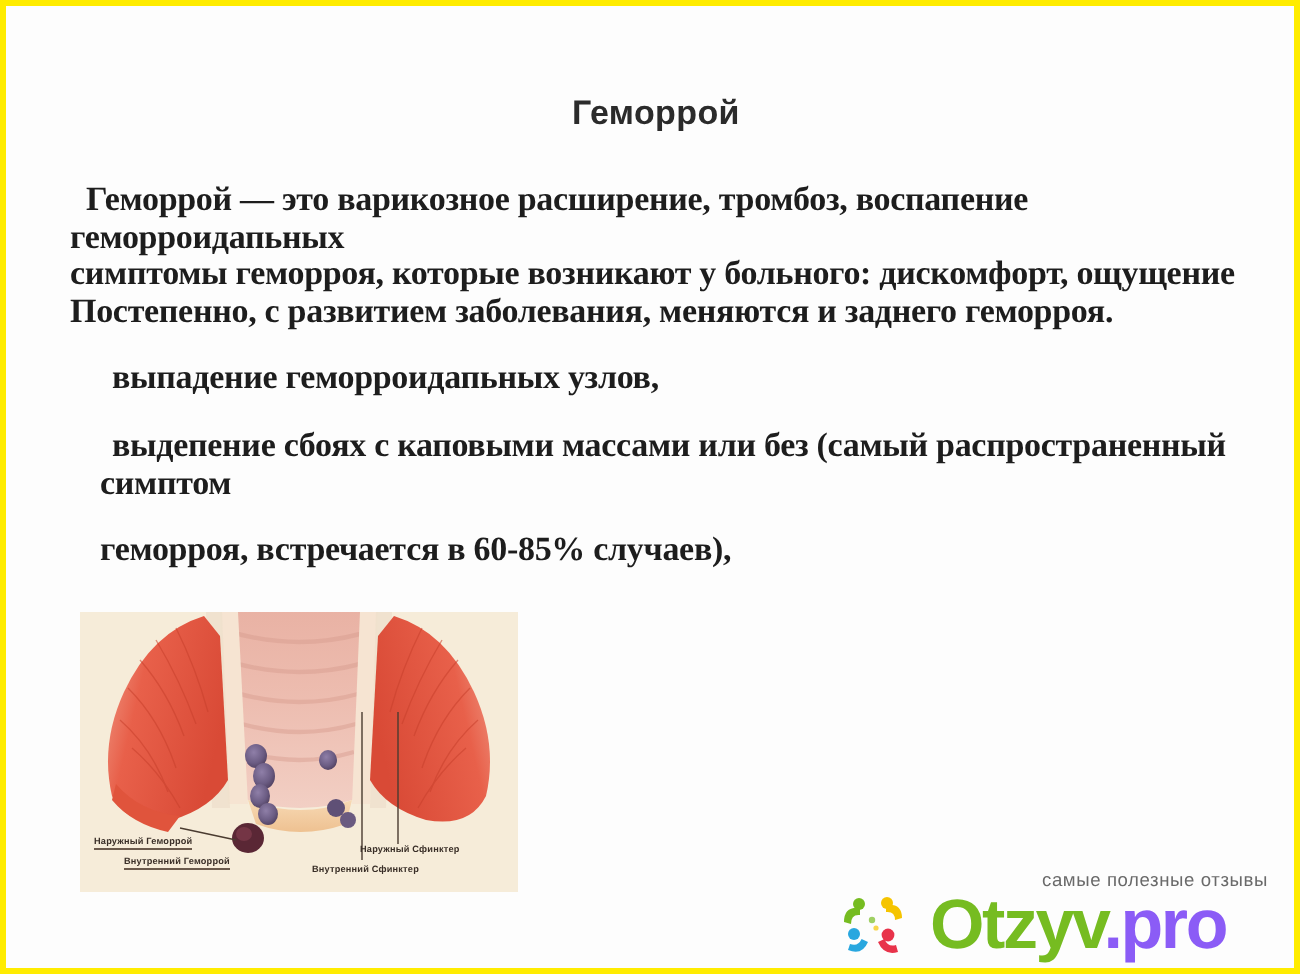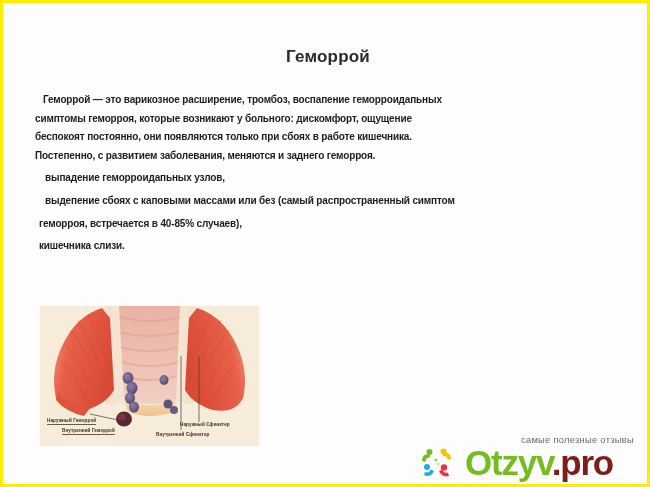--- a/index.html
+++ b/index.html
@@ -31,33 +31,34 @@
     font-size: 17px;
     font-weight: bold;
     color: #2b2b2b;
     letter-spacing: 0.2px;
   }
   #article-body {
     position: absolute;
     top: 88px;
     left: 32px;
     width: 598px;
-    font-size: 10px;
+    font-size: 17px;
     font-weight: bold;
     color: #1d1d1d;
     line-height: 18.6px;
     letter-spacing: -0.15px;
+    font-family: Liberation Serif, serif;
   }
   .para {
     margin: 0;
     text-indent: 8px;
     text-align: left;
   }
   .sym-line {
-    margin: 4px;
+    margin: 15px;
     text-indent: 6px;
   }
   .sym-line.flush {
     text-indent: 0;
   }
   
   #anatomy-figure {
     position: absolute;
     left: 37px;
     top: 303px;
@@ -106,44 +107,43 @@
     position: absolute;
     left: 47px;
     top: 9px;
     font-size: 35px;
     font-weight: bold;
     letter-spacing: -1.2px;
     white-space: nowrap;
     line-height: 38px;
   }
   .logo-otzyv { color: #76bc21; margin-top: 12px; }
-  .logo-pro   { color: #7f1d1d; margin-top: 44px; }
+  .logo-pro   { color: #8b5cf6; margin-top: 44px; }
   #logo-mark {
     position: absolute;
     left: 0px;
     top: 10px;
     width: 40px;
     height: 34px;
   }
 </style>
 </head>
 <body>
 
 <div id="page">
 
   <div id="page-title">Геморрой</div>
 
   <div id="article-body">
     <p class="para">Геморрой — это варикозное расширение, тромбоз, воспапение геморроидапьных</p>
     <p class="para" style="text-indent:0">симптомы геморроя, которые возникают у больного: дискомфорт, ощущение</p>
-    <p class="para" style="text-indent:0">беспокоят постоянно, они появляются только при сбоях в работе кишечника.</p>
     <p class="para" style="text-indent:0">Постепенно, с развитием заболевания, меняются и заднего геморроя.</p>
     <p class="sym-line">выпадение геморроидапьных узлов,</p>
     <p class="sym-line">выдепение сбоях с каповыми массами или без (самый распространенный симптом</p>
-    <p class="sym-line flush">геморроя, встречается в 40-85% случаев),</p>
+    <p class="sym-line flush">геморроя, встречается в 60-85% случаев),</p>
     <p class="sym-line flush">кишечника слизи.</p>
   </div>
 
   <div id="anatomy-figure">
     <svg id="anatomy-art" viewBox="0 0 219 140" preserveAspectRatio="none">
       <defs>
         <linearGradient id="canalGrad" x1="0" y1="0" x2="0" y2="1">
           <stop offset="0%" stop-color="#e9b2a4"></stop>
           <stop offset="45%" stop-color="#edbdb0"></stop>
           <stop offset="100%" stop-color="#f2cfc4"></stop>

